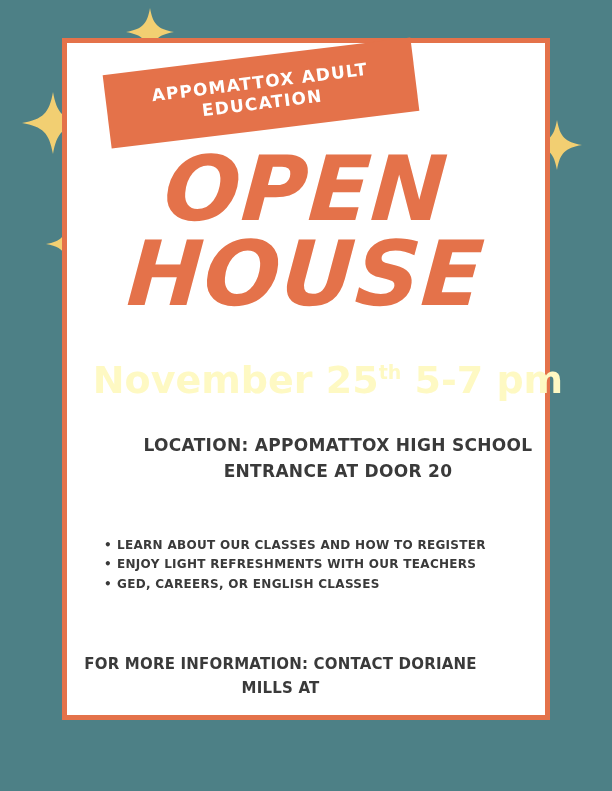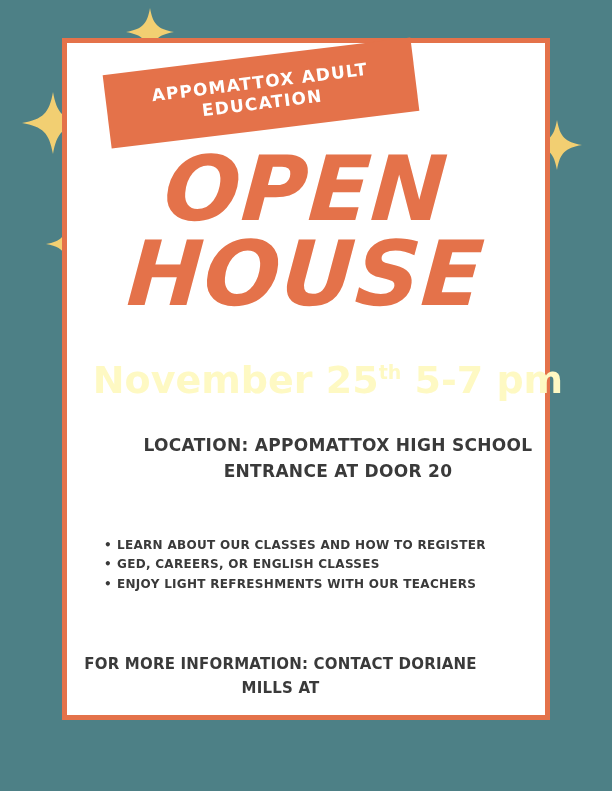--- a/index.html
+++ b/index.html
@@ -199,21 +199,21 @@
     <span>November 25</span><sup>th</sup><span> 5-7 pm</span>
   </div>
 
   <div class="location">
     <div>LOCATION: APPOMATTOX HIGH SCHOOL</div>
     <div>ENTRANCE AT DOOR 20</div>
   </div>
 
   <div class="bullets">
     <div class="b"><span class="dot">•</span><span>LEARN ABOUT OUR CLASSES AND HOW TO REGISTER</span></div>
+    <div class="b"><span class="dot">•</span><span>ENJOY LIGHT REFRESHMENTS WITH OUR TEACHERS</span></div>
     <div class="b"><span class="dot">•</span><span>GED, CAREERS, OR ENGLISH CLASSES</span></div>
-    <div class="b"><span class="dot">•</span><span>ENJOY LIGHT REFRESHMENTS WITH OUR TEACHERS</span></div>
   </div>
 
   <div class="contact">
     <div>FOR MORE INFORMATION: CONTACT DORIANE MILLS AT</div>
   </div>
 
 </div>
 
 </body></html>

